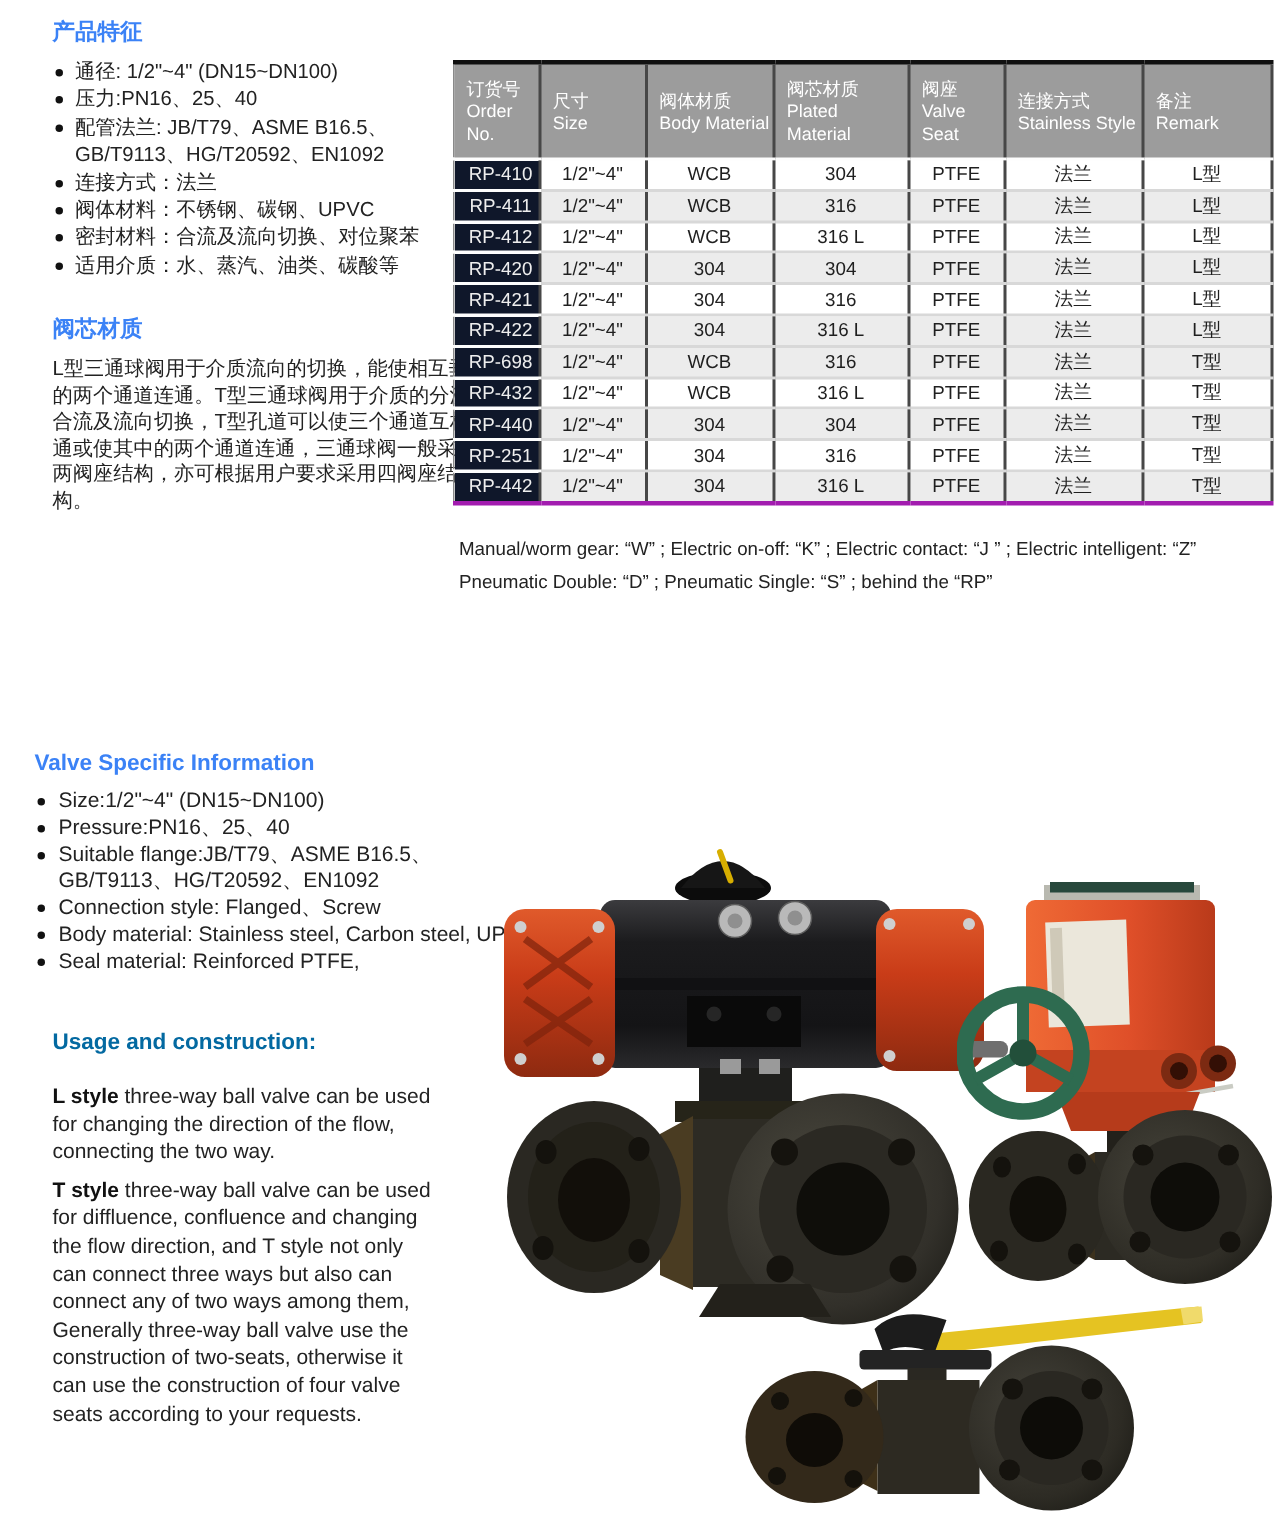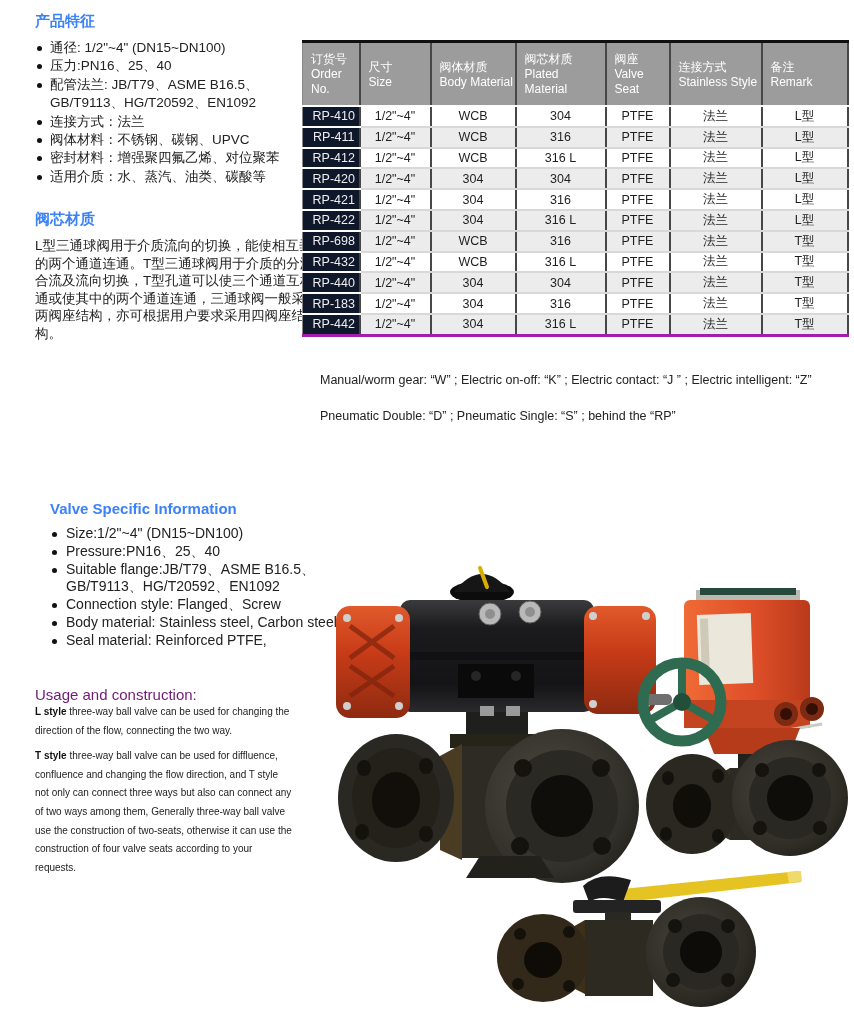--- a/index.html
+++ b/index.html
@@ -45,46 +45,46 @@
     color:#1f1f1f;background:#ffffff;white-space:nowrap;overflow:hidden;
   }
   table.order td:first-child{
     background:#0f172a;color:#eeeeee;text-align:center;padding-left:8px;
     border-bottom:2px solid #fdfdfd;border-left:1px solid #8a8a8a;
   }
   table.order tr.alt td:not(:first-child){background:#ececec;}
   table.order tbody tr:last-child td{border-bottom:3px solid #a21caf;}
 
   #table-note{left:303px;top:354px;width:548px;font-size:12.5px;line-height:19px;color:#222;}
-  #table-note p{margin:17px;}
+  #table-note p{margin:3px;}
 
   
-  #valve-info{left:50px;top:500px;width:335px;}
+  #valve-info{left:23px;top:500px;width:335px;}
   #valve-info .bullets li{font-size:14px;line-height:17.8px;padding-left:16px;}
   #valve-info .bullets li::before{top:7px;}
   #usage-en{left:35px;top:686px;width:258px;}
-  #usage-en h3{font-size:15px;font-weight:normal;color:#701a75;margin:0 0 0 0;}
-  #usage-en p{margin:0 0 7px 0;font-size:10px;line-height:18.6px;color:#222;}
+  #usage-en h3{font-size:15px;font-weight:bold;color:#0369a1;margin:0 0 18px 0;}
+  #usage-en p{margin:0 0 7px 0;font-size:14px;line-height:18.6px;color:#222;}
   #usage-en b{color:#111;}
 
   
   .fig{pointer-events:none;}
 </style>
 </head>
 <body>
 
 <section class="abs" id="features">
   <h3 class="sec-title">产品特征</h3>
   <ul class="bullets">
       <li>通径: 1/2"~4" (DN15~DN100)</li>
       <li>压力:PN16、25、40</li>
       <li>配管法兰: JB/T79、ASME B16.5、GB/T9113、HG/T20592、EN1092</li>
       <li>连接方式：法兰</li>
       <li>阀体材料：不锈钢、碳钢、UPVC</li>
-      <li>密封材料：增强聚四氟乙烯、对位聚苯</li>
+      <li>密封材料：合流及流向切换、对位聚苯</li>
       <li>适用介质：水、蒸汽、油类、碳酸等</li>
     </ul>
 </section>
 
 <section class="abs" id="usage-cn">
   <h3 class="sec-title">阀芯材质</h3>
   <p>L型三通球阀用于介质流向的切换，能使相互垂直的两个通道连通。T型三通球阀用于介质的分流、合流及流向切换，T型孔道可以使三个通道互相连通或使其中的两个通道连通，三通球阀一般采用两阀座结构，亦可根据用户要求采用四阀座结构。</p>
 </section>
 
 <div class="abs" id="order-table-wrap">
@@ -206,21 +206,21 @@
         <tr class="alt">
           <td>RP-440</td>
           <td>1/2"~4"</td>
           <td>304</td>
           <td>304</td>
           <td>PTFE</td>
           <td>法兰</td>
           <td>T型</td>
         </tr>
         <tr>
-          <td>RP-183</td>
+          <td>RP-251</td>
           <td>1/2"~4"</td>
           <td>304</td>
           <td>316</td>
           <td>PTFE</td>
           <td>法兰</td>
           <td>T型</td>
         </tr>
         <tr class="alt">
           <td>RP-442</td>
           <td>1/2"~4"</td>

